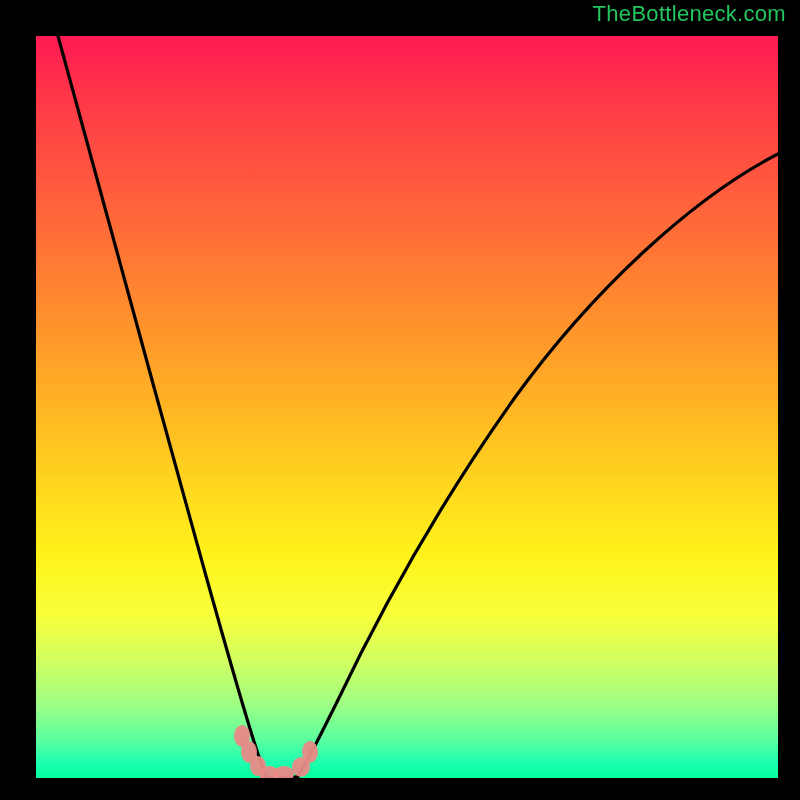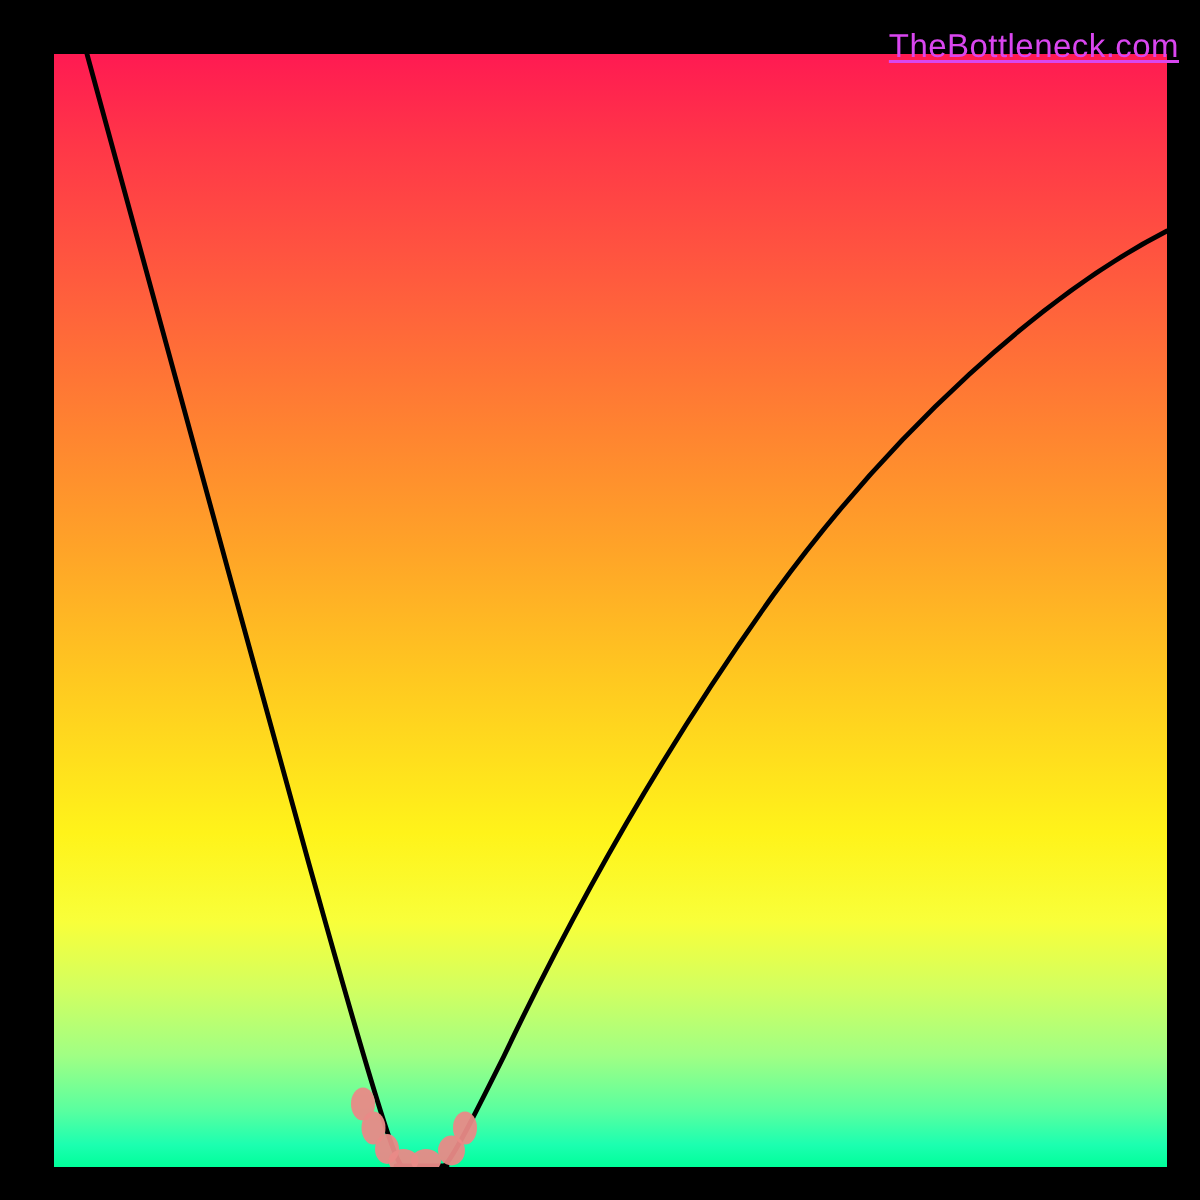--- a/index.html
+++ b/index.html
@@ -35,27 +35,26 @@
       #f8ff3a 78%,
       #d2ff60 84%,
       #a0ff84 90%,
       #58ffa0 95%,
       #1cffb0 98%,
       #00ff9a 100%
     );
   }
   .watermark {
     position: absolute;
-    top: 18px;
+    top: 1px;
     right: 14px;
     font: 22px Arial, Helvetica, sans-serif;
-    color: #d946ef;
+    color: #22c55e;
     letter-spacing: 0.3px;
     user-select: none;
-    text-decoration: underline;
   }
   svg.curves {
     position: absolute;
     left: 0;
     top: 0;
     width: 742px;
     height: 742px;
   }
   .curve {
     fill: none;

